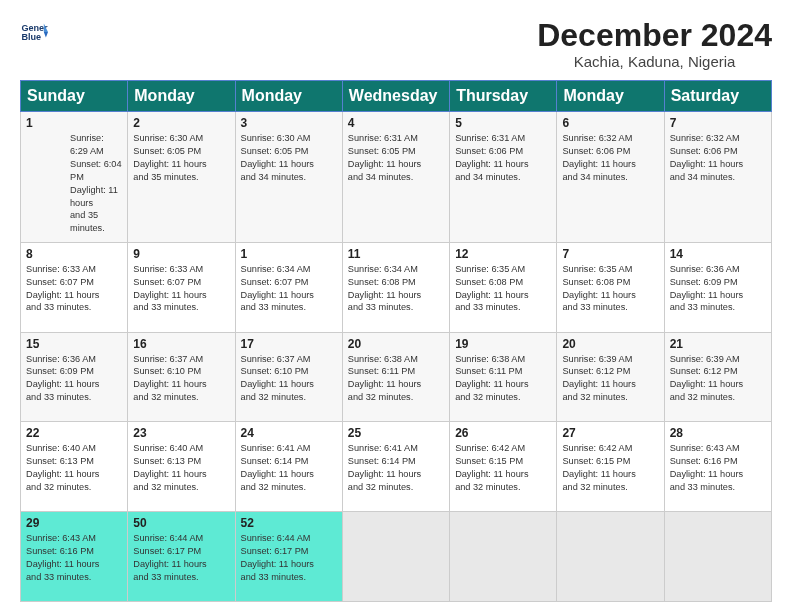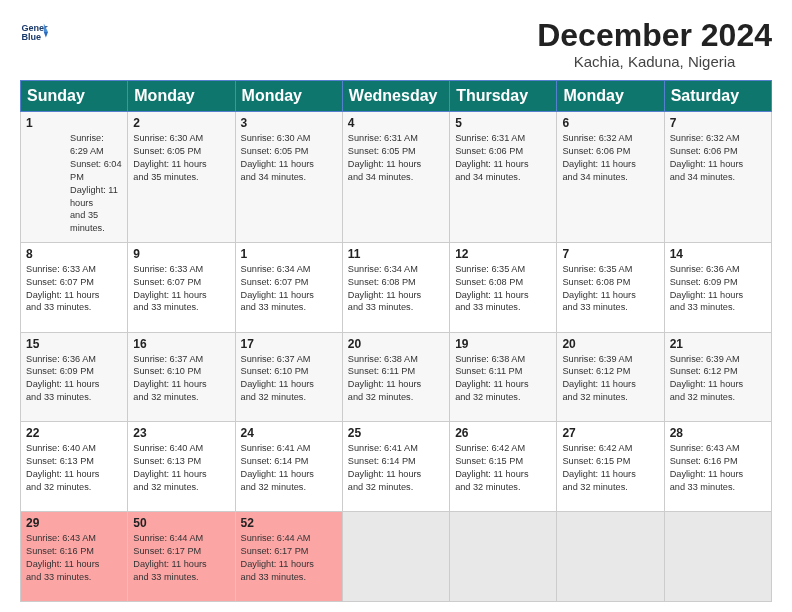--- a/index.html
+++ b/index.html
@@ -68,21 +68,21 @@
       border: 1px solid #ccc;
       font-size: 9.5px;
       color: #333;
       background: #fff;
       height: 88px;
     }
     .calendar tbody tr:nth-child(odd) td {
       background: #f7f7f7;
     }
     .calendar tbody tr:last-child td {
-      background: #fca5a5;
+      background: #5eead4;
     }
     .day-num {
       font-size: 12px;
       font-weight: bold;
       color: #222;
       display: block;
       margin-bottom: 2px;
     }
     .day-info {
       font-size: 9.2px;

